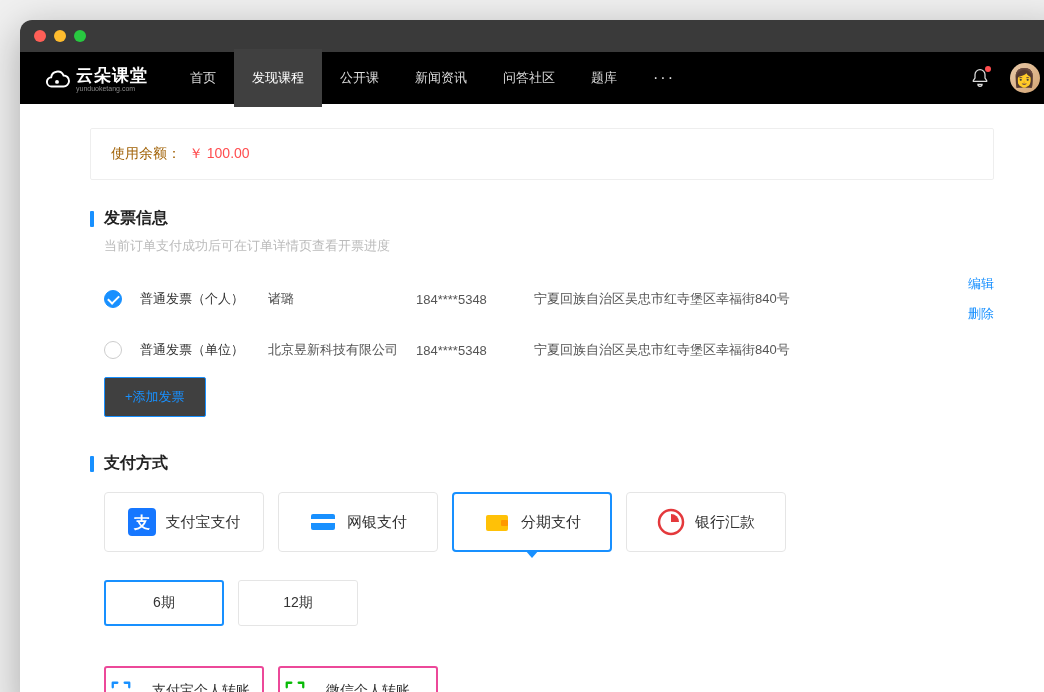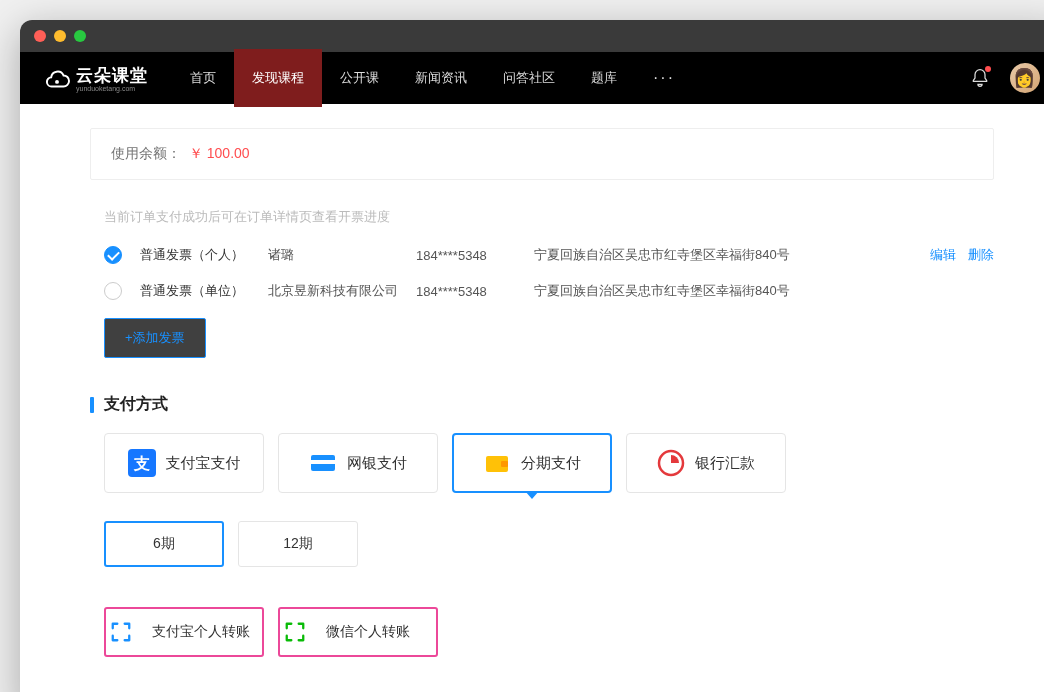--- a/index.html
+++ b/index.html
@@ -10,42 +10,42 @@
 .tdot.r { background: #ff5f57; }
 .tdot.y { background: #febc2e; }
 .tdot.g { background: #28c840; }
 .topbar { height: 52px; background: #000; display: flex; align-items: center; padding: 0 24px; color: #fff; }
 .logo { display: flex; align-items: center; gap: 6px; margin-right: 24px; }
 .logo-svg { width: 26px; height: 26px; }
 .logo-text { font-size: 17px; font-weight: 600; letter-spacing: 1px; }
 .logo-sub { font-size: 7px; color: #888; margin-top: -2px; }
 .nav { display: flex; align-items: stretch; height: 58px; }
 .nav-item { padding: 0 18px; display: flex; align-items: center; font-size: 13px; color: #ddd; cursor: pointer; }
-.nav-item.active { background: #7f1d1d; color: #fff; }
+.nav-item.active { background: #404040; color: #fff; }
 .nav-more { padding: 0 18px; display: flex; align-items: center; color: #ddd; cursor: pointer; letter-spacing: 2px; font-size: 16px; }
 .topbar-right { margin-left: auto; display: flex; align-items: center; gap: 20px; }
 .bell { width: 20px; height: 20px; position: relative; cursor: pointer; }
 .bell-dot { position: absolute; top: -2px; right: -1px; width: 6px; height: 6px; background: #ff4d4f; border-radius: 50%; }
 .avatar { width: 30px; height: 30px; border-radius: 50%; background: linear-gradient(135deg,#e8c9a8,#d4a574); cursor: pointer; overflow: hidden; display:flex; align-items:center; justify-content:center; font-size:18px; }
 .content { padding: 24px 70px; height: calc(100% - 84px); overflow-y: auto; }
 .balance-bar { border: 1px solid #eee; border-radius: 2px; padding: 16px 20px; margin-bottom: 28px; font-size: 14px; }
-.balance-label { color: #737373; text-align: center; }
+.balance-label { color: #a16207; text-align: center; }
 .balance-val { color: #ff4d4f; font-weight: 500; margin-left: 4px; }
 .section-title { display: flex; align-items: center; font-size: 16px; font-weight: 600; color: #222; margin-bottom: 8px; }
 .section-title::before { content: ""; width: 4px; height: 16px; background: #1890ff; margin-right: 10px; border-radius: 1px; }
 .section-sub { font-size: 13px; color: #bbb; margin-bottom: 20px; margin-left: 14px; }
 .invoice-row { display: flex; align-items: center; gap: 18px; font-size: 13px; color: #555; margin-bottom: 18px; margin-left: 14px; }
 .radio { width: 18px; height: 18px; border-radius: 50%; border: 1px solid #ccc; flex-shrink: 0; cursor: pointer; position: relative; }
 .radio.sel { background: #1890ff; border-color: #1890ff; }
 .radio.sel::after { content: ""; position: absolute; left: 5px; top: 2px; width: 5px; height: 9px; border: solid #fff; border-width: 0 2px 2px 0; transform: rotate(45deg); }
 .iv-type { width: 110px; color: #333; }
 .iv-name { width: 130px; }
 .iv-phone { width: 100px; }
 .iv-addr { flex: 1; }
-.iv-actions { display: flex; gap: 12px; }
+.iv-actions { display: flex; gap: 12px; flex-direction: column; }
 .iv-link { color: #1890ff; cursor: pointer; }
 .add-invoice-btn { border: 1px solid #1890ff; color: #1890ff; background: #404040; padding: 10px 20px; font-size: 13px; border-radius: 2px; cursor: pointer; margin-left: 14px; margin-bottom: 36px; }
 .pay-grid { display: flex; flex-wrap: wrap; gap: 14px; margin-top: 18px; margin-left: 14px; }
 .pay-option { width: 160px; height: 60px; border: 1px solid #e5e5e5; border-radius: 4px; display: flex; align-items: center; justify-content: center; gap: 10px; font-size: 15px; color: #333; cursor: pointer; position: relative; }
 .pay-option.sel { border: 2px solid #1890ff; }
 .pay-option.sel::after { content: ""; position: absolute; bottom: -8px; left: 50%; transform: translateX(-50%); width: 0; height: 0; border-left: 7px solid transparent; border-right: 7px solid transparent; border-top: 8px solid #1890ff; }
 .pay-icon { width: 28px; height: 28px; flex-shrink: 0; display: flex; align-items: center; justify-content: center; }
 .period-row { display: flex; gap: 14px; margin-top: 28px; margin-left: 14px; }
 .period-opt { width: 120px; height: 46px; border: 1px solid #e5e5e5; border-radius: 3px; display: flex; align-items: center; justify-content: center; font-size: 14px; color: #333; cursor: pointer; }
 .period-opt.sel { border: 2px solid #1890ff; }
@@ -94,20 +94,21 @@
     </div>
   </div>
 
   <div class="content">
 
     <div class="balance-bar">
       <span class="balance-label">使用余额：</span>
       <span class="balance-val">￥ 100.00</span>
     </div>
 
+    <div class="section-title">发票信息</div>
     <div class="section-sub">当前订单支付成功后可在订单详情页查看开票进度</div>
 
     <div class="invoice-row">
       <div class="radio sel"></div>
       <div class="iv-type">普通发票（个人）</div>
       <div class="iv-name">诸璐</div>
       <div class="iv-phone">184****5348</div>
       <div class="iv-addr">宁夏回族自治区吴忠市红寺堡区幸福街840号</div>
       <div class="iv-actions">
         <span class="iv-link">编辑</span>

